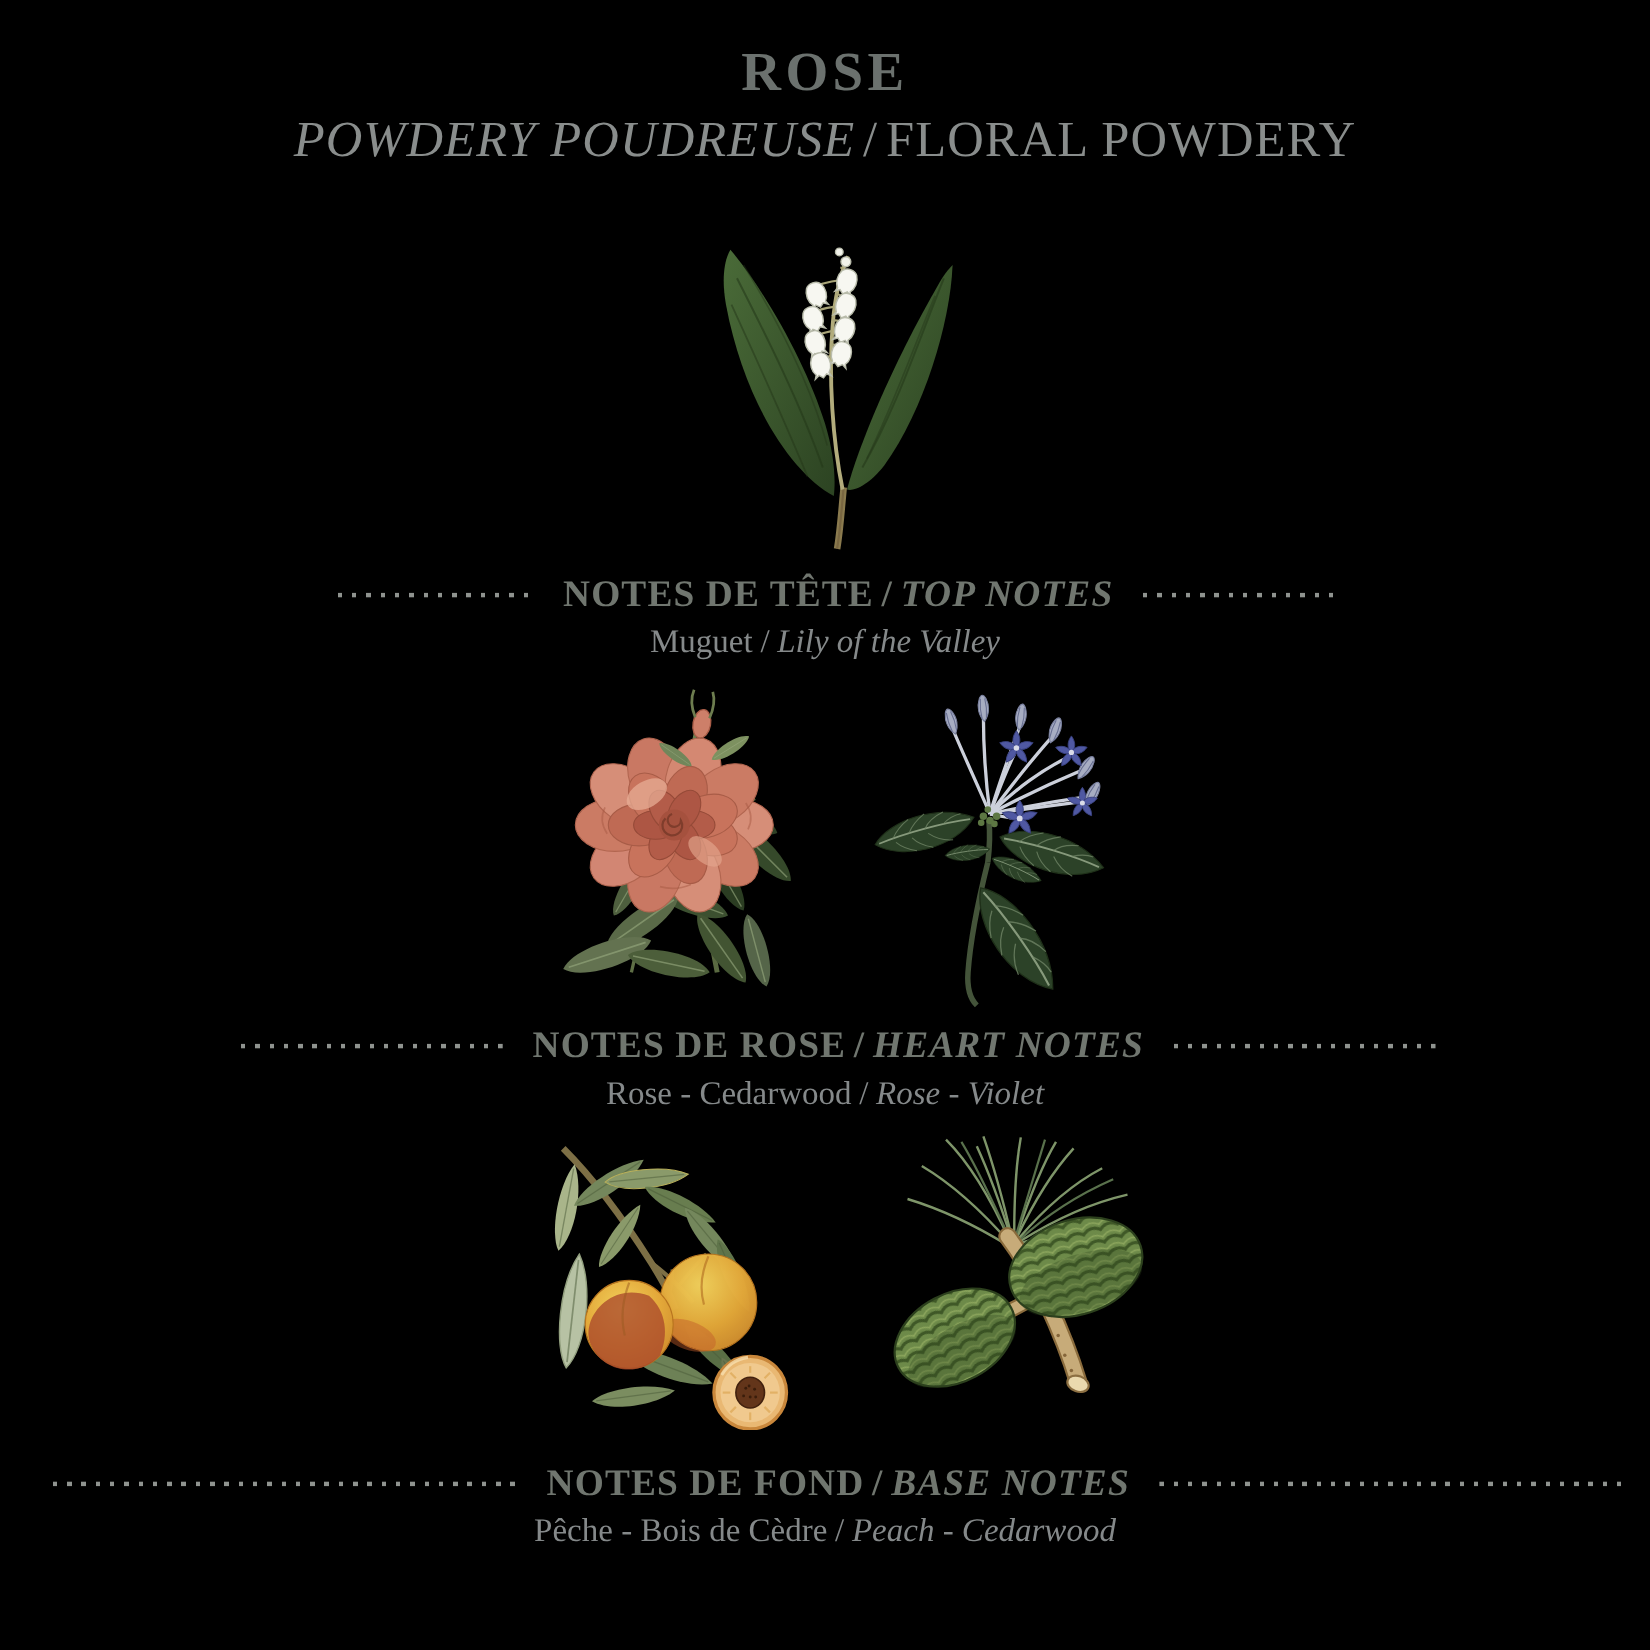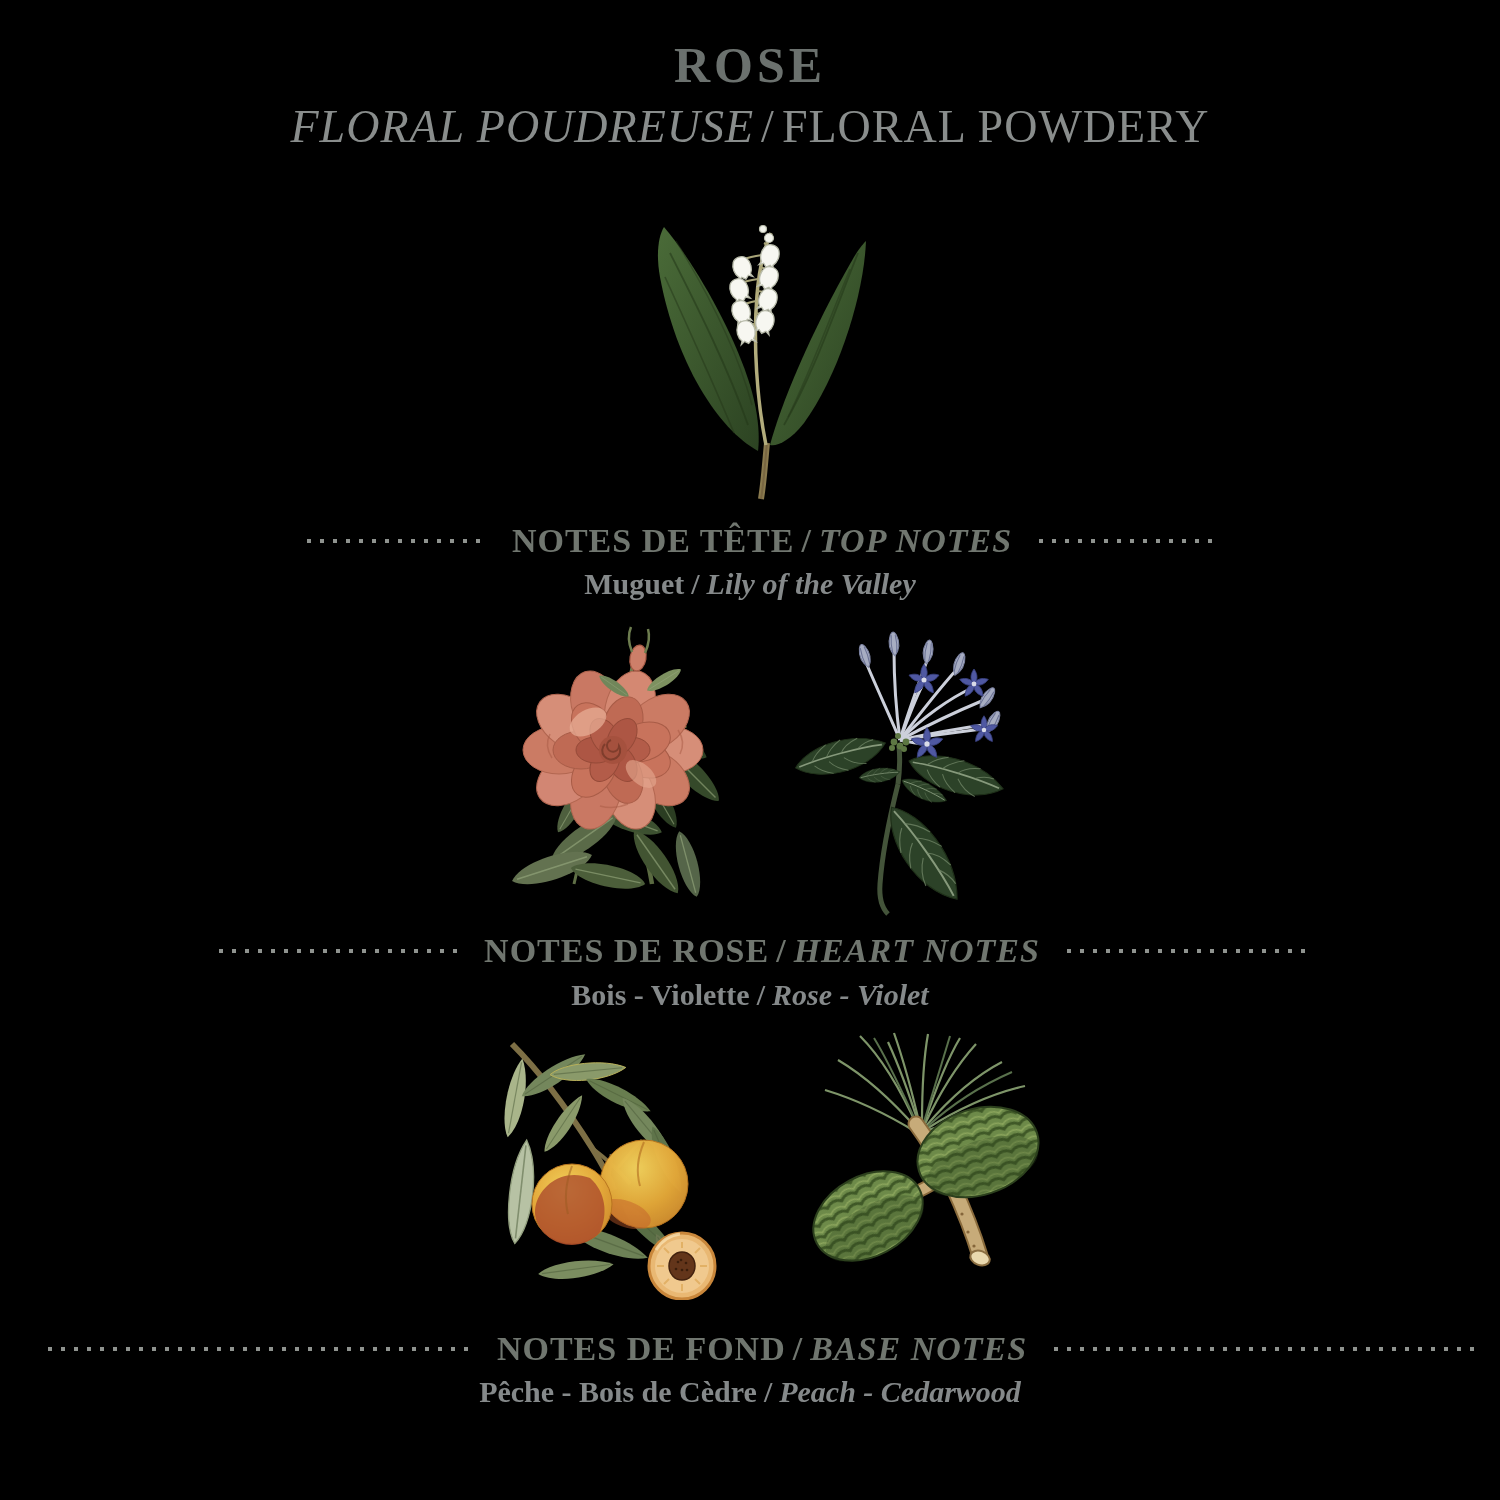--- a/index.html
+++ b/index.html
@@ -65,35 +65,34 @@
   .row-base .dotline { flex: 1; }
   .ingredients {
     position: absolute;
     left: 0; width: 100%;
     margin: 0;
     text-align: center;
     font-size: 30px;
     color: #85898a;
     line-height: 1.1;
     white-space: nowrap;
-    font-weight: bold;
   }
   .ing-top { top: 567px; }
   .ing-heart { top: 978px; }
   .ing-base { top: 1375px; }
 </style>
 </head>
 <body>
 
 <div class="canvas">
 
   <h1 class="page-title">ROSE</h1>
 
   <div class="page-subtitle">
-    <span class="it">FLORAL POUDREUSE</span><span class="sep">/</span><span>FLORAL POWDERY</span>
+    <span class="it">POWDERY POUDREUSE</span><span class="sep">/</span><span>FLORAL POWDERY</span>
   </div>
 
   <figure class="fig" style="left:618px; top:193px; margin:0;">
     <svg width="282" height="312" viewBox="0 0 282 312">
       <defs>
         <linearGradient id="lilyG" x1="0" y1="0" x2="1" y2="1">
           <stop offset="0" stop-color="#4a6b38"></stop>
           <stop offset="1" stop-color="#2c4322"></stop>
         </linearGradient>
         <g id="bell">
@@ -296,21 +295,21 @@
       <use href="#vstar" transform="translate(202,114) scale(0.95)"></use>
       <use href="#vstar" transform="translate(145,128) scale(1.1)"></use>
     </svg>
   </figure>
 
   <div class="note-row row-heart">
     <span class="dotline"></span>
     <h2><span>NOTES DE ROSE</span><span class="sep">/</span><span class="it">HEART NOTES</span></h2>
     <span class="dotline"></span>
   </div>
-  <p class="ingredients ing-heart"><span>Bois - Violette</span><span class="sep">/</span><span class="it">Rose - Violet</span></p>
+  <p class="ingredients ing-heart"><span>Rose - Cedarwood</span><span class="sep">/</span><span class="it">Rose - Violet</span></p>
 
   <figure class="fig" style="left:460px; top:1032px; margin:0;">
     <svg width="258" height="268" viewBox="0 0 258 268">
       <defs>
         <radialGradient id="fruitG" cx="0.42" cy="0.32" r="0.8">
           <stop offset="0" stop-color="#f2d15c"></stop>
           <stop offset="0.55" stop-color="#e3a839"></stop>
           <stop offset="1" stop-color="#c9832a"></stop>
         </radialGradient>
         <g id="pleaf">

